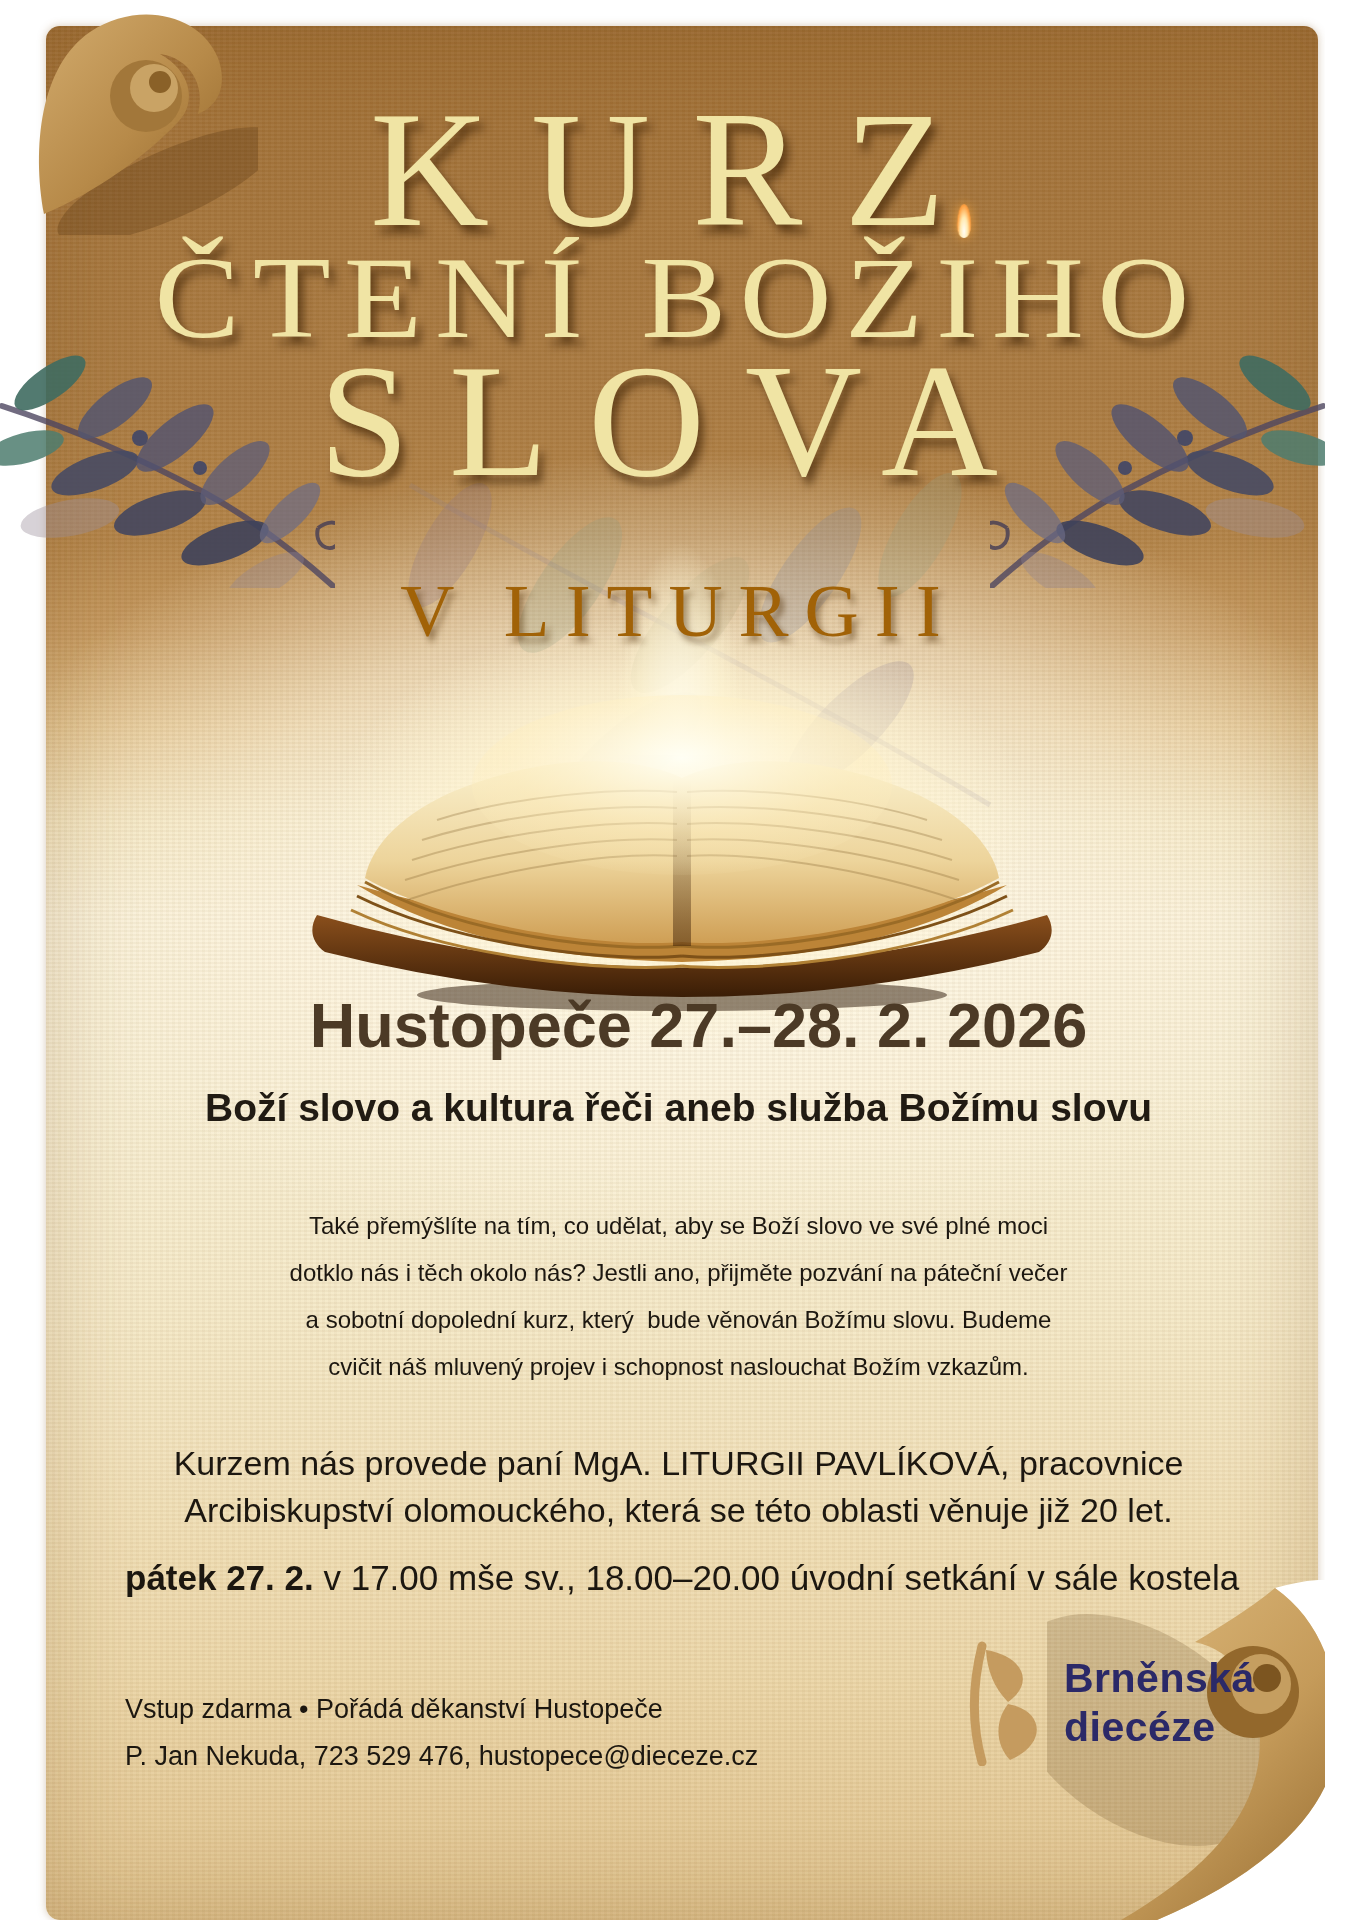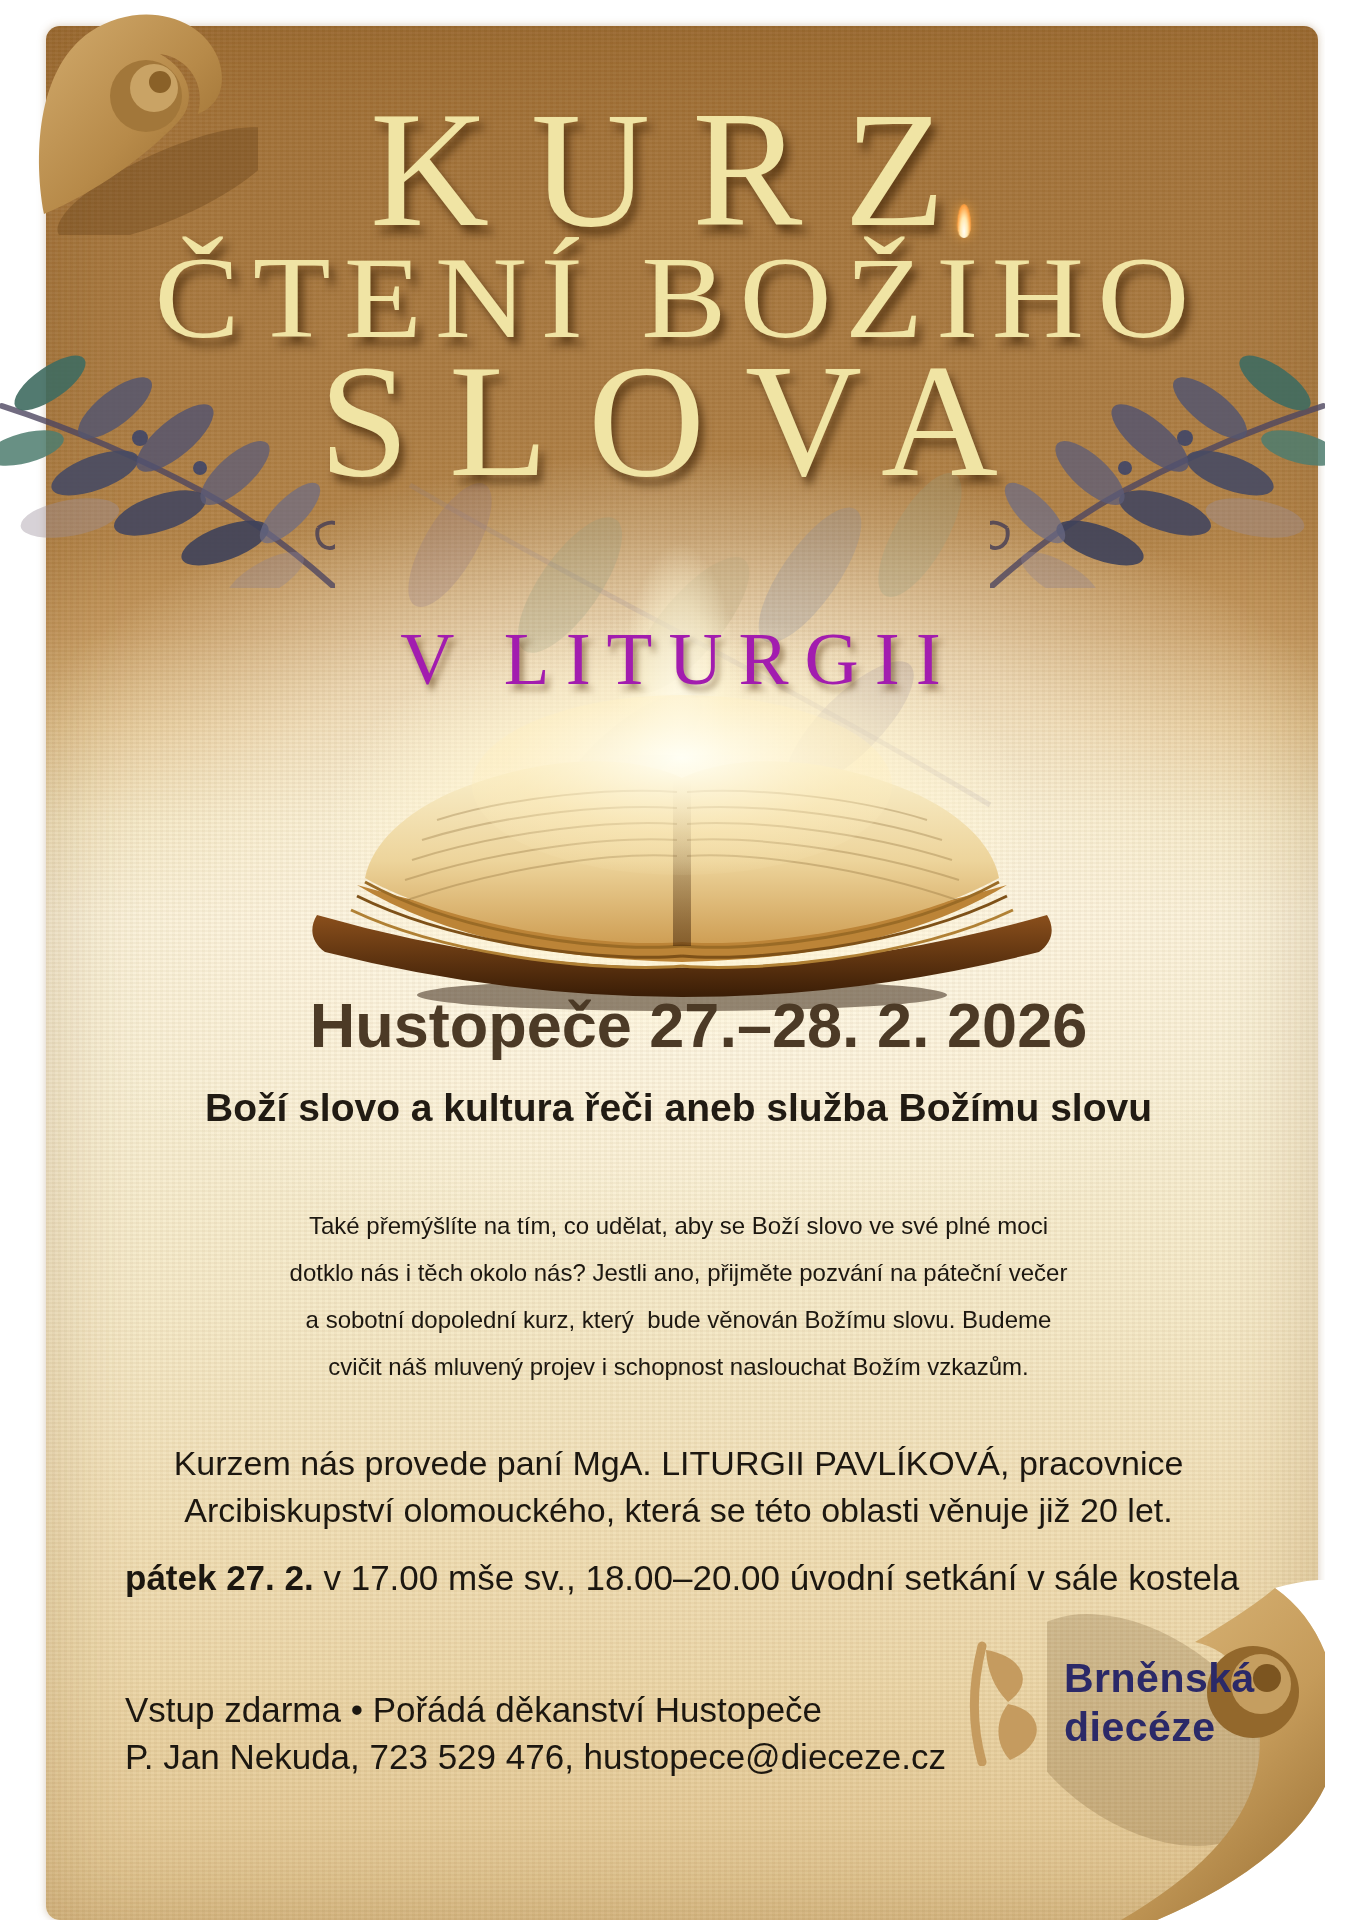--- a/index.html
+++ b/index.html
@@ -28,38 +28,38 @@
   .light-beam{left:610px;top:505px;width:140px;height:250px;
     background:radial-gradient(ellipse 55% 100% at 50% 100%, rgba(255,253,240,.95) 0%, rgba(255,247,215,.5) 60%, rgba(255,247,215,0) 85%);}
 
   
   .title-line{position:absolute;left:0;width:1357px;text-align:center;line-height:1;
     font-family:"Liberation Serif","DejaVu Serif",serif;font-weight:400;color:#f0e4a4;
     text-shadow:5px 8px 8px rgba(55,28,0,.6);}
   .t1{top:87px;font-size:165px;letter-spacing:42px;}
   .t2{top:240px;font-size:116px;letter-spacing:12px;transform:scaleX(1.1);transform-origin:50% 0;}
   .t3{top:340px;font-size:162px;letter-spacing:40px;}
-  .t4{top:573px;font-size:75px;letter-spacing:16px;color:#a21caf;text-shadow:4px 6px 6px rgba(80,45,5,.5);margin-top:48px;}
+  .t4{top:573px;font-size:75px;letter-spacing:16px;color:#a16207;text-shadow:4px 6px 6px rgba(80,45,5,.5);}
   .candle-i{position:relative;display:inline;}
   .flame{position:absolute;left:50%;bottom:97%;transform:translateX(-50%);width:13px;height:34px;
     border-radius:50% 50% 50% 50%/62% 62% 38% 38%;
     background:radial-gradient(ellipse at 50% 80%, #fffef6 0%, #ffeab0 36%, #ffa142 66%, rgba(255,120,20,.2) 88%, rgba(255,120,20,0) 100%);
     box-shadow:0 0 10px rgba(255,170,60,.7);}
 
   
   .center-text{position:absolute;left:0;width:1357px;text-align:center;color:#1c1710;}
   .line{white-space:pre;}
   .h-event{top:989px;font-size:63px;font-weight:700;color:#4c3a26;margin-left:20px;}
   .h-sub{top:1086px;font-size:39px;font-weight:700;color:#211b13;}
   .p-intro{top:1202px;font-size:24px;line-height:47px;}
   .p-lect{top:1440px;font-size:34px;line-height:47px;}
   .block-left{position:absolute;left:125px;color:#1c1710;text-align:left;}
   .schedule{top:1549px;font-size:35px;line-height:57px;}
   .schedule b{font-weight:700;}
-  .footer{top:1686px;font-size:35px;line-height:47px;}
+  .footer{top:1686px;font-size:27px;line-height:47px;}
 
   
   .logo{position:absolute;left:956px;top:1640px;display:flex;align-items:center;}
   .logo svg{width:92px;height:126px;display:block;}
   .logo-text{margin-left:16px;font-weight:700;font-size:41px;line-height:49px;color:#2b2968;letter-spacing:.5px;}
 </style>
 </head>
 <body>
 
 <div class="canvas">

